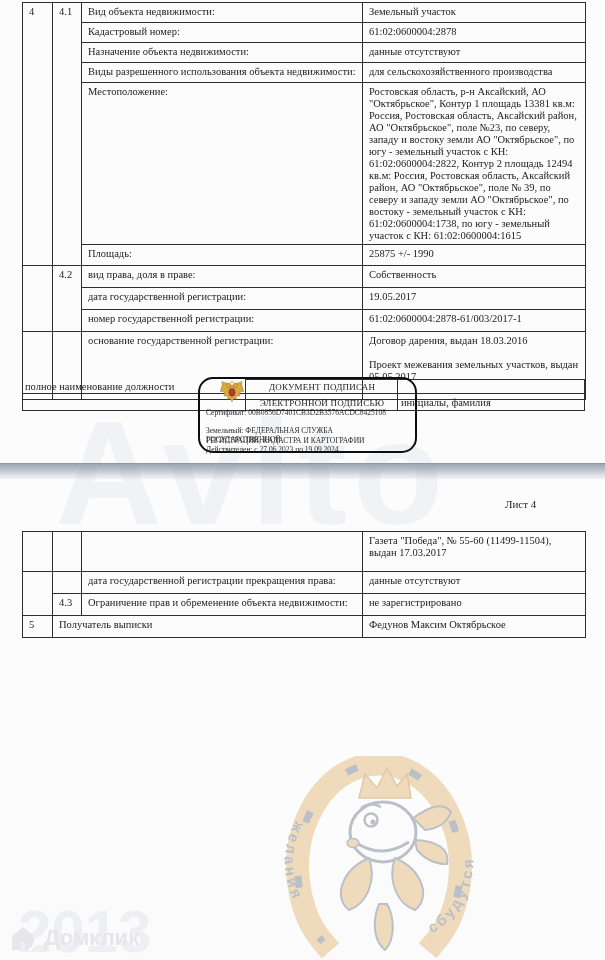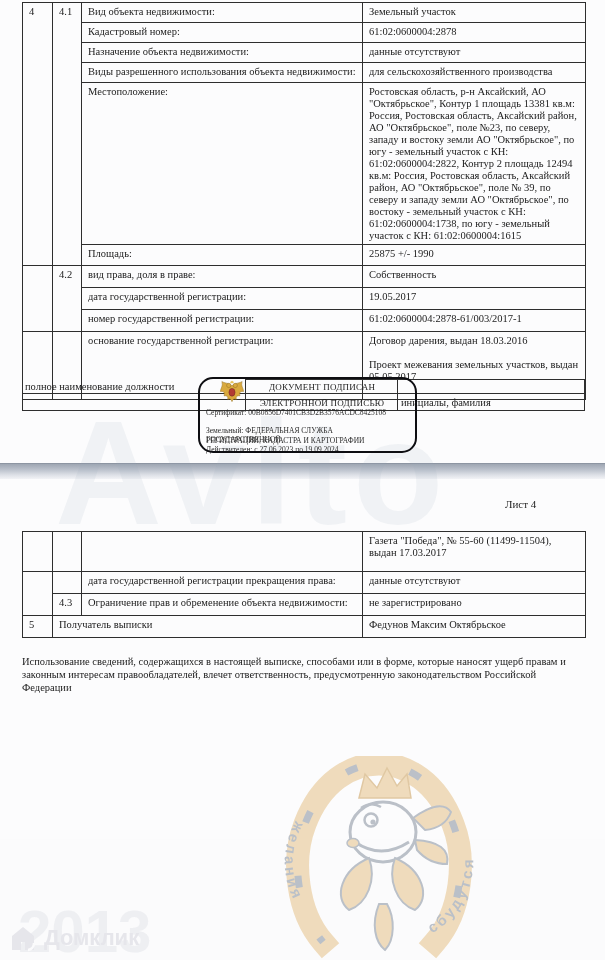--- a/index.html
+++ b/index.html
@@ -188,21 +188,20 @@
     </tr>
     <tr class="h22">
       <td class="cnum">5</td>
       <td colspan="2">Получатель выписки</td>
       <td>Федунов Максим Октябрьское</td>
     </tr>
   </tbody>
     </table>
 
   <div class="footer-text">
-    <p>Использование сведений, содержащихся в настоящей выписке, способами или в форме, которые наносят ущерб правам и законным интересам правообладателей, влечет ответственность, предусмотренную законодательством Российской Федерации</p>
   </div>
 
   <svg class="wm" id="wm-horseshoe" width="192" height="206" viewBox="0 0 192 206">
     <defs>
       <path id="arcL" d="M 16,60 A 82,82 0 0 0 48,180"></path>
       <path id="arcR" d="M 144,180 A 82,82 0 0 0 176,60"></path>
     </defs>
 
     <path d="M 40,186 C 14,156 8,104 22,68 C 38,26 68,8 96,8 C 124,8 154,26 170,68 C 184,104 178,156 152,186" fill="none" stroke="#ecd3ab" stroke-width="23" stroke-linecap="square"></path>
 

